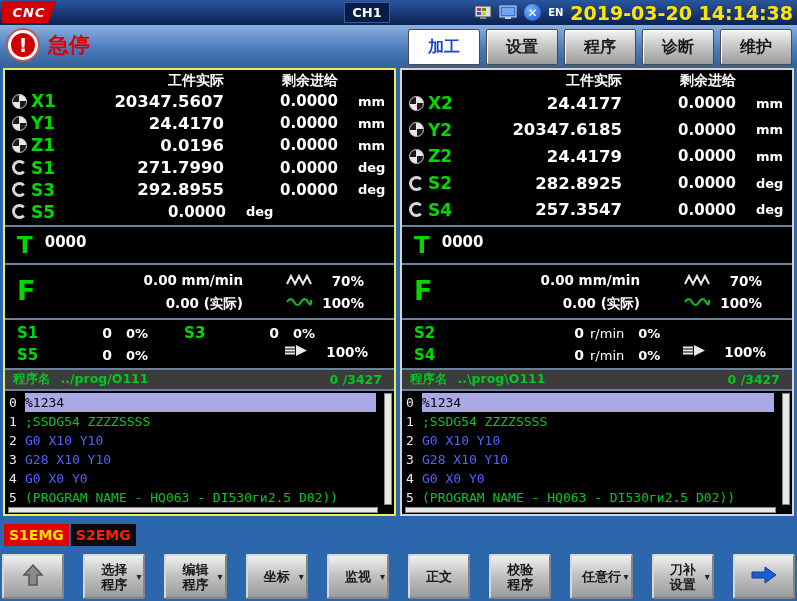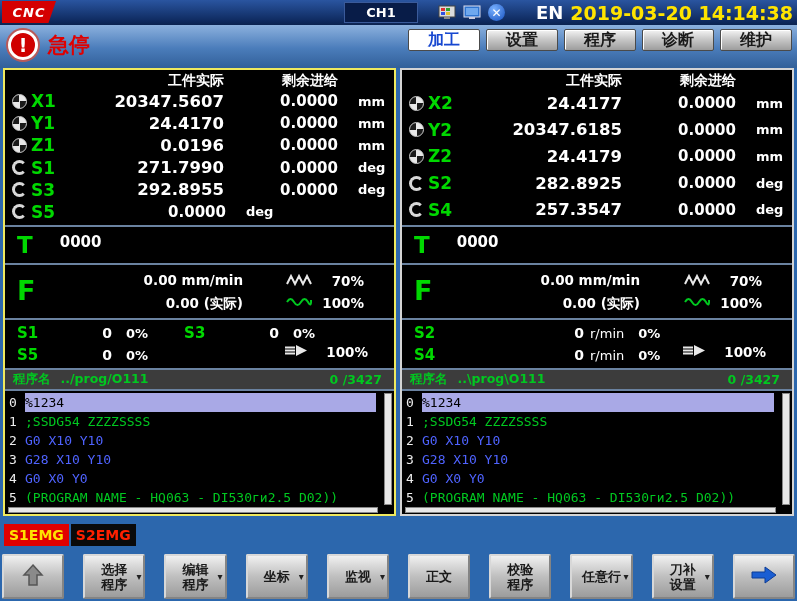--- a/index.html
+++ b/index.html
@@ -5,41 +5,41 @@
   * { box-sizing: border-box; }
   body { margin:0; background:#222; font-family:"DejaVu Sans", sans-serif; }
   .screen { position:relative; width:797px; height:601px; background:#2c67ad; overflow:hidden; }
 
   
   .titlebar { position:absolute; top:0; left:0; right:0; height:25px;
     background:linear-gradient(180deg,#2a55a0,#102c62 80%,#0b2350); }
   .logo { position:absolute; left:2px; top:1px; width:54px; height:22px; background:#d40000;
     clip-path:polygon(0 0,100% 0,86% 100%,0 100%); display:flex; align-items:center; justify-content:center;
     color:#fff; font-weight:bold; font-style:italic; font-size:13px; letter-spacing:1px; }
-  .channel { position:absolute; left:344px; top:2px; width:74px; height:21px; background:#081c48;
+  .channel { position:absolute; left:344px; top:2px; width:46px; height:21px; background:#081c48;
     border:1px solid #3a5a9a; color:#fff; font-size:13px; font-weight:bold;
     display:flex; align-items:center; justify-content:center; }
   .tb-right { position:absolute; right:4px; top:0; height:25px; display:flex; align-items:center; gap:7px; }
   .tb-icon { display:flex; align-items:center; }
   .close-btn { width:17px; height:17px; border-radius:50%;
     background:radial-gradient(circle at 35% 30%, #7ab2ff, #1550c0); color:#fff; font-weight:bold;
     font-size:12px; line-height:1; display:flex; align-items:center; justify-content:center; }
-  .lang { color:#fff; font-weight:bold; font-size:18px;margin-left:24px; }
+  .lang { color:#fff; font-weight:bold; font-size:10px; }
   .datetime { color:#ffe400; font-weight:bold; font-size:19px; }
 
   
   .header { position:absolute; top:25px; left:0; right:0; height:43px;
     background:linear-gradient(180deg,#8cb1de,#4a7cba 55%,#326099); }
   .alarm { position:absolute; left:8px; top:5px; display:flex; align-items:center; gap:10px; }
   .alarm-icon { width:30px; height:30px; border-radius:50%; background:#d00000; border:3px solid #fff;
     box-shadow:0 0 0 2px #b85a5a; color:#fff; font-weight:bold; font-size:19px;
     display:flex; align-items:center; justify-content:center; }
   .alarm-text { color:#e00000; font-size:21px; font-weight:bold; }
   .tabs { position:absolute; right:5px; top:4px; display:flex; gap:6px; }
-  .tab { width:72px; height:22px; display:flex; align-items:center; justify-content:center;
+  .tab { width:72px; height:36px; display:flex; align-items:center; justify-content:center;
     font-size:16px; font-weight:bold; color:#1a1a1a; border:1px solid #4a4a4a; border-radius:2px;
     background:linear-gradient(180deg,#f4f4f4,#c9c9c9 45%,#9d9d9d);
     box-shadow:inset 1px 1px 0 #ffffff; cursor:default; }
   .tab.active { background:#ffffff; color:#1747d0; box-shadow:none; }
 
   
   .main { position:absolute; top:68px; left:0; right:0; height:448px; }
   .panel { position:absolute; top:0; height:448px; background:#6a82a0; display:flex; flex-direction:column; gap:2px; }
   .panel.left  { left:3px;   width:393px; border:2px solid #efe95e; }
   .panel.right { left:400px; width:394px; border:2px solid #d4d4d4; }
@@ -53,21 +53,21 @@
   .ax-icon { width:15px; height:15px; margin-left:7px; border-radius:50%; }
   .ax-icon.linear { background:conic-gradient(#e8e8e8 0 25%, #1a1a1a 25% 50%, #e8e8e8 50% 75%, #1a1a1a 75% 100%); border:1px solid #cfcfcf; }
   .ax-icon.rotary { border:3px solid #d8d8d8; border-right-color:transparent; }
   .ax-name { color:#00d800; font-weight:bold; font-size:17px; }
   .ax-act  { text-align:right; color:#fff; font-weight:bold; font-size:16.5px; padding-right:16px; }
   .ax-rem  { text-align:right; color:#fff; font-weight:bold; font-size:15px; padding-right:14px; }
   .ax-unit { text-align:left; color:#fff; font-weight:bold; font-size:13px; padding-left:6px; }
 
   .tbox { height:36px; background:#000; display:flex; align-items:center; }
   .t-label { color:#00d800; font-size:23px; font-weight:bold; margin-left:12px; }
-  .t-value { color:#fff; font-size:15px; font-weight:bold; margin-left:27px; margin-top:-6px; }
+  .t-value { color:#fff; font-size:15px; font-weight:bold; margin-left:12px; margin-top:-6px; }
 
   .fbox { height:54px; background:#000; position:relative; }
   .f-label { position:absolute; left:12px; top:10px; color:#00d800; font-size:27px; font-weight:bold; }
   .f-vals { position:absolute; left:88px; top:4px; width:150px; text-align:right; color:#fff;
     font-size:13.5px; font-weight:bold; line-height:23px; }
   .f-ovr { position:absolute; right:30px; top:5px; width:78px; }
   .f-ovr-row { display:flex; align-items:center; justify-content:space-between; height:22px; }
   .f-ovr-pct, .f-rapid-pct { color:#fff; font-weight:bold; font-size:13.5px; }
 
   .sbox { height:49px; background:#000; position:relative; padding:3px 0; }

